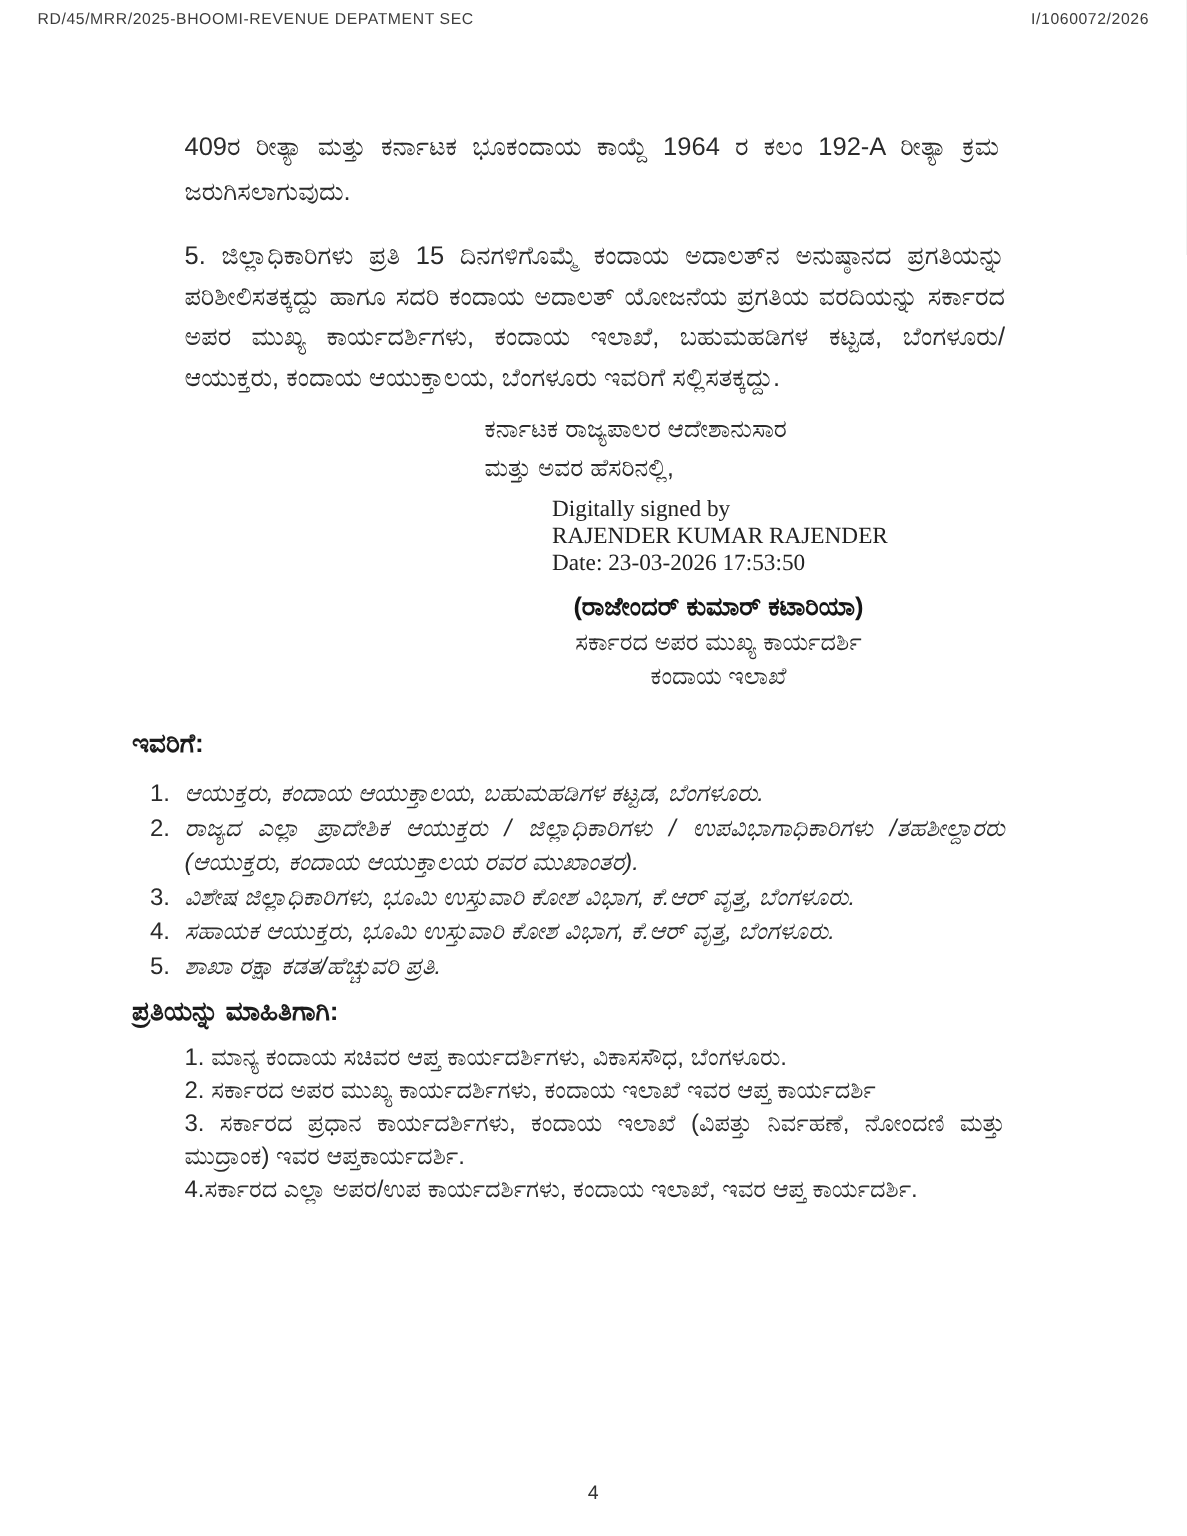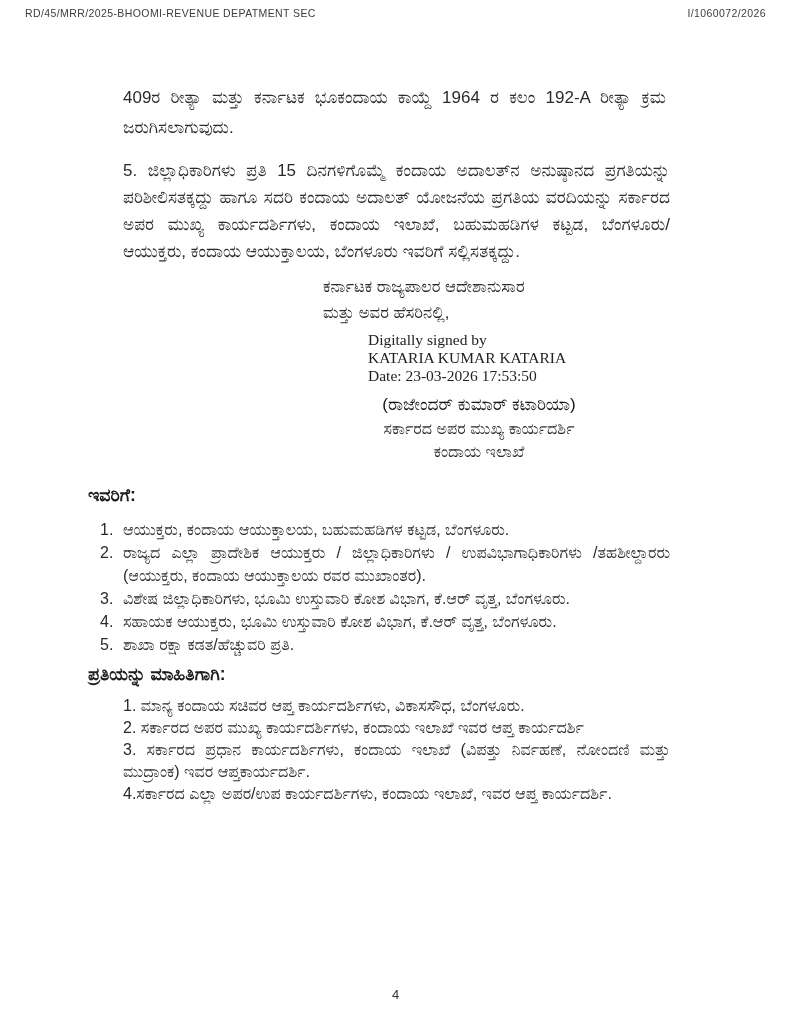--- a/index.html
+++ b/index.html
@@ -30,33 +30,33 @@
     margin:8px 0 0 235px; width:312px;
     text-align:left; font-size:16.5px; line-height:26px;
   }
   .sig-block {
     margin:6px 0 0 280px;
     font-family:Liberation Serif, serif;
     font-size:15.5px; line-height:18px; color:#222;
     width:fit-content;
   }
   .signatory { margin:8px 0 0 235px; width:312px; text-align:center; }
-  .signatory-name { font-weight:normal; font-size:17px; line-height:24px; color:#161616; }
+  .signatory-name { font-weight:bold; font-size:17px; line-height:24px; color:#161616; }
   .signatory-line { font-size:16px; line-height:23px; }
 
   .section-heading {
     margin-top:22px;
     font-weight:bold; font-size:17.5px; color:#1c1c1c;
   }
   .heading-2 { margin-top:8px; }
 
   .list-to { margin-top:12px; }
   .list-to .row { display:flex; font-size:16px; line-height:23px; }
   .list-to .num { flex:0 0 23px; margin-left:12px; }
-  .list-to .txt { flex:1; text-align:justify; }
+  .list-to .txt { flex:1; text-align:justify;font-style:italic; }
 
   .list-copy { margin:10px 0 12px 35px; }
   .list-copy .row { font-size:16px; line-height:22px; text-align:justify; }
 
   .page-number {
     position:absolute; left:0; right:0; bottom:22px;
     text-align:center; font-size:13px; color:#333;
   }
 </style>
 </head>
@@ -75,21 +75,21 @@
 
     <p class="para para-5">5. ಜಿಲ್ಲಾಧಿಕಾರಿಗಳು ಪ್ರತಿ 15 ದಿನಗಳಿಗೊಮ್ಮೆ ಕಂದಾಯ ಅದಾಲತ್‌ನ ಅನುಷ್ಠಾನದ ಪ್ರಗತಿಯನ್ನು ಪರಿಶೀಲಿಸತಕ್ಕದ್ದು ಹಾಗೂ ಸದರಿ ಕಂದಾಯ ಅದಾಲತ್ ಯೋಜನೆಯ ಪ್ರಗತಿಯ ವರದಿಯನ್ನು ಸರ್ಕಾರದ ಅಪರ ಮುಖ್ಯ ಕಾರ್ಯದರ್ಶಿಗಳು, ಕಂದಾಯ ಇಲಾಖೆ, ಬಹುಮಹಡಿಗಳ ಕಟ್ಟಡ, ಬೆಂಗಳೂರು/ ಆಯುಕ್ತರು, ಕಂದಾಯ ಆಯುಕ್ತಾಲಯ, ಬೆಂಗಳೂರು ಇವರಿಗೆ ಸಲ್ಲಿಸತಕ್ಕದ್ದು.</p>
 
     <div class="order-block">
       <div>ಕರ್ನಾಟಕ ರಾಜ್ಯಪಾಲರ ಆದೇಶಾನುಸಾರ</div>
       <div>ಮತ್ತು ಅವರ ಹೆಸರಿನಲ್ಲಿ,</div>
     </div>
 
     <div class="sig-block">
       <div>Digitally signed by</div>
-      <div>KATARIA KUMAR KATARIA</div>
+      <div>RAJENDER KUMAR RAJENDER</div>
       <div>Date: 23-03-2026 17:53:50</div>
     </div>
 
     <div class="signatory">
       <div class="signatory-name">(ರಾಜೇಂದರ್ ಕುಮಾರ್ ಕಟಾರಿಯಾ)</div>
       <div class="signatory-line">ಸರ್ಕಾರದ ಅಪರ ಮುಖ್ಯ ಕಾರ್ಯದರ್ಶಿ</div>
       <div class="signatory-line">ಕಂದಾಯ ಇಲಾಖೆ</div>
     </div>
 
     <div class="section-heading">ಇವರಿಗೆ:</div>

